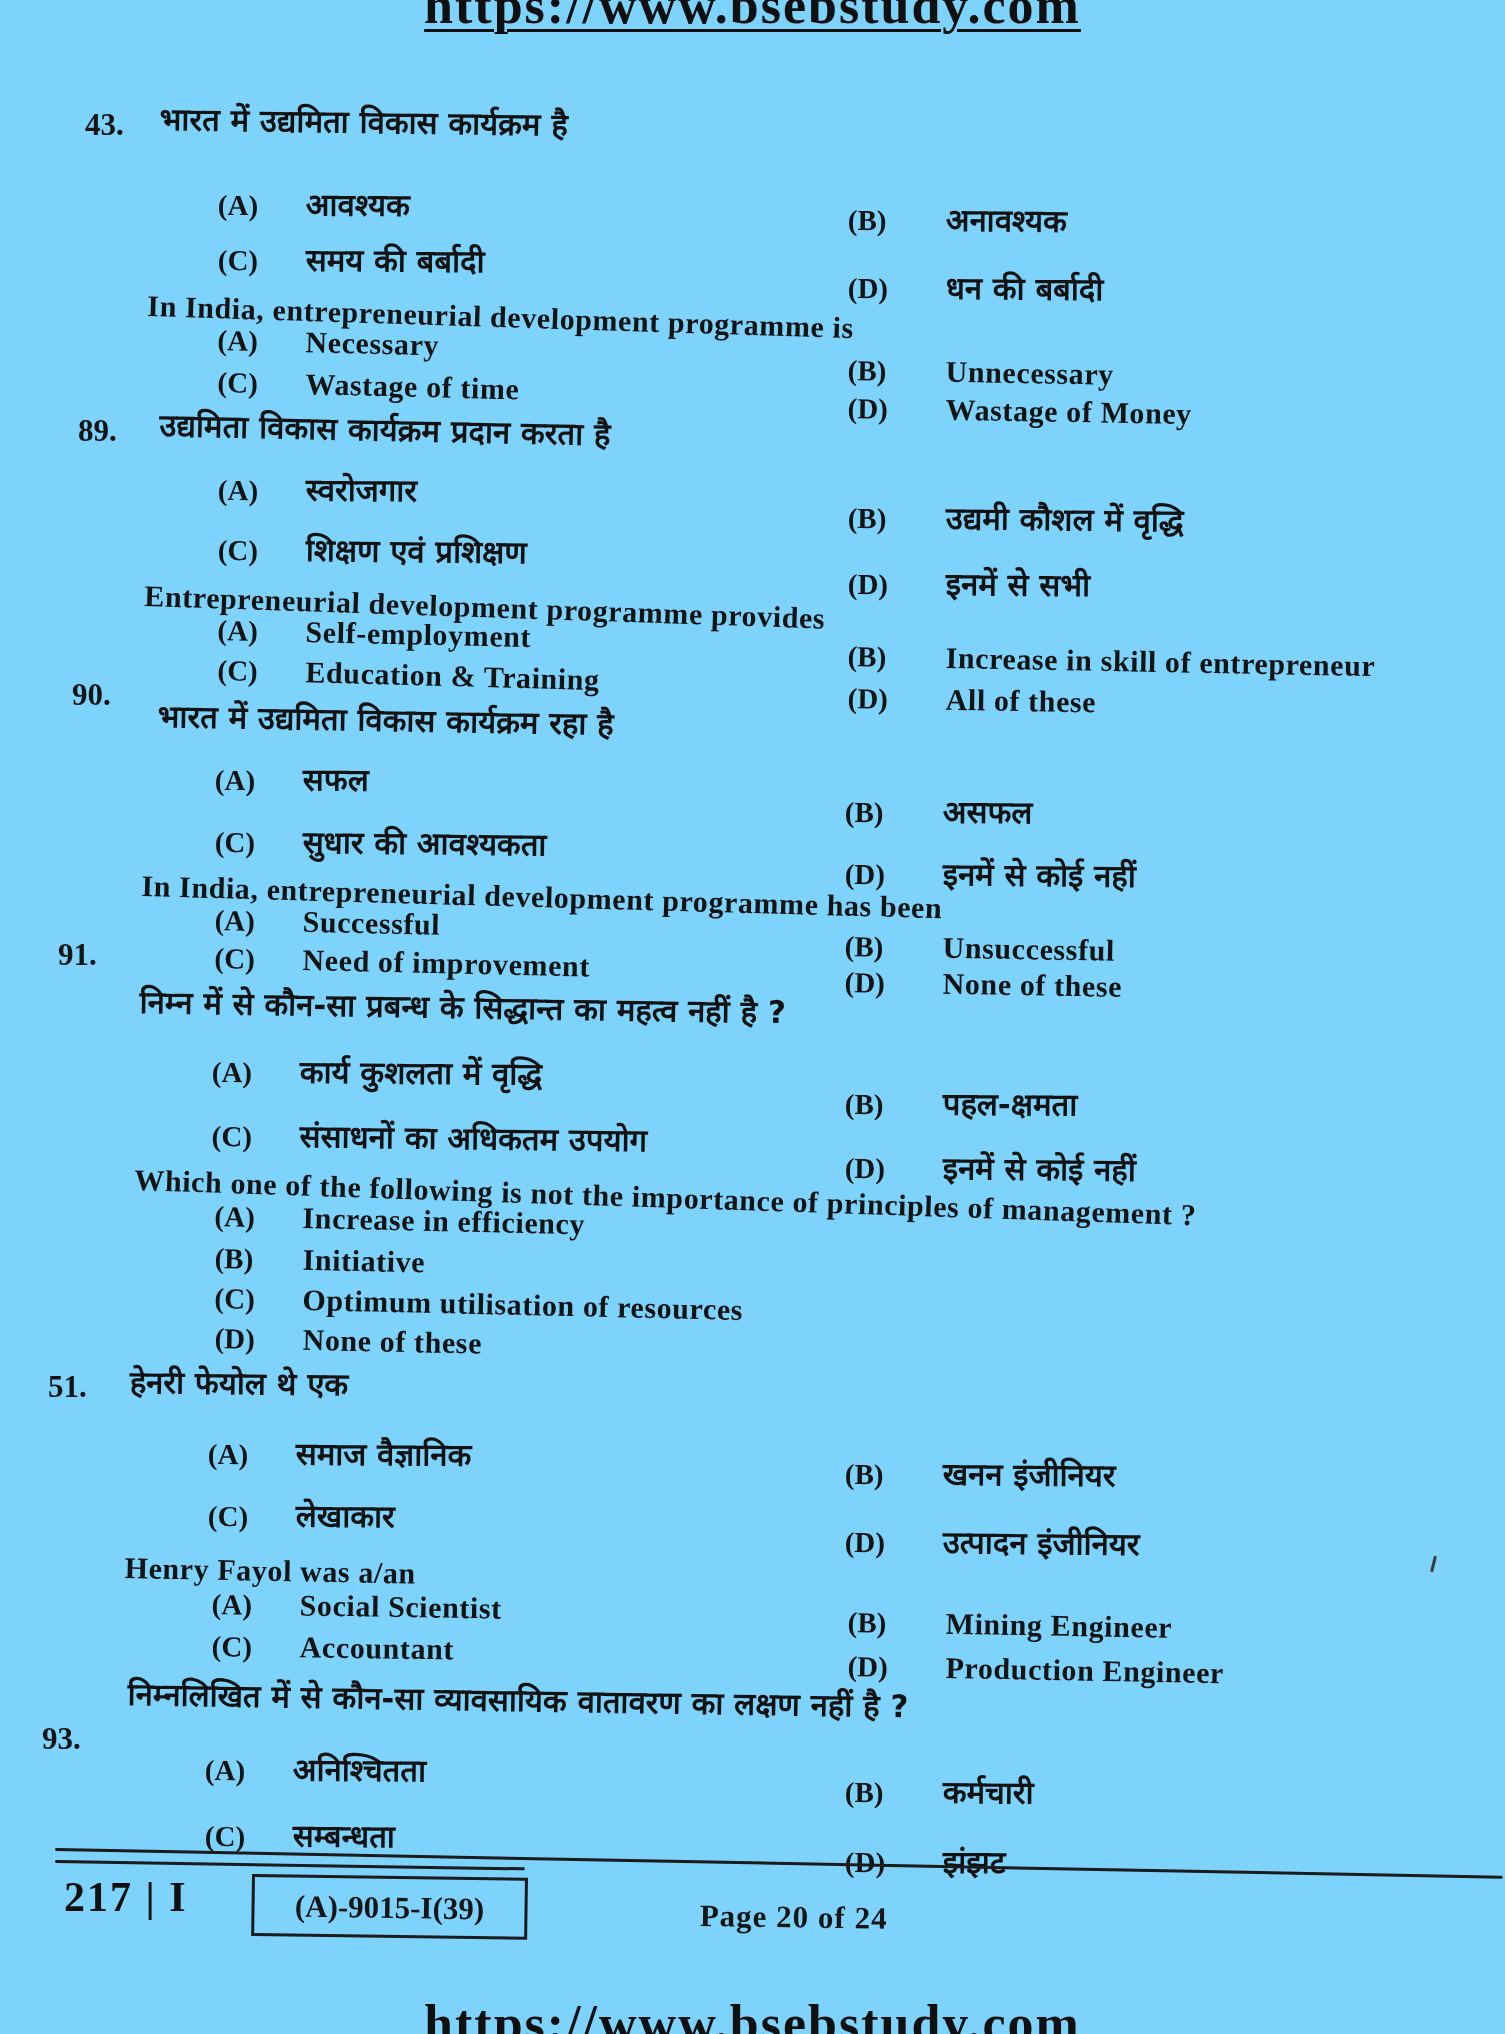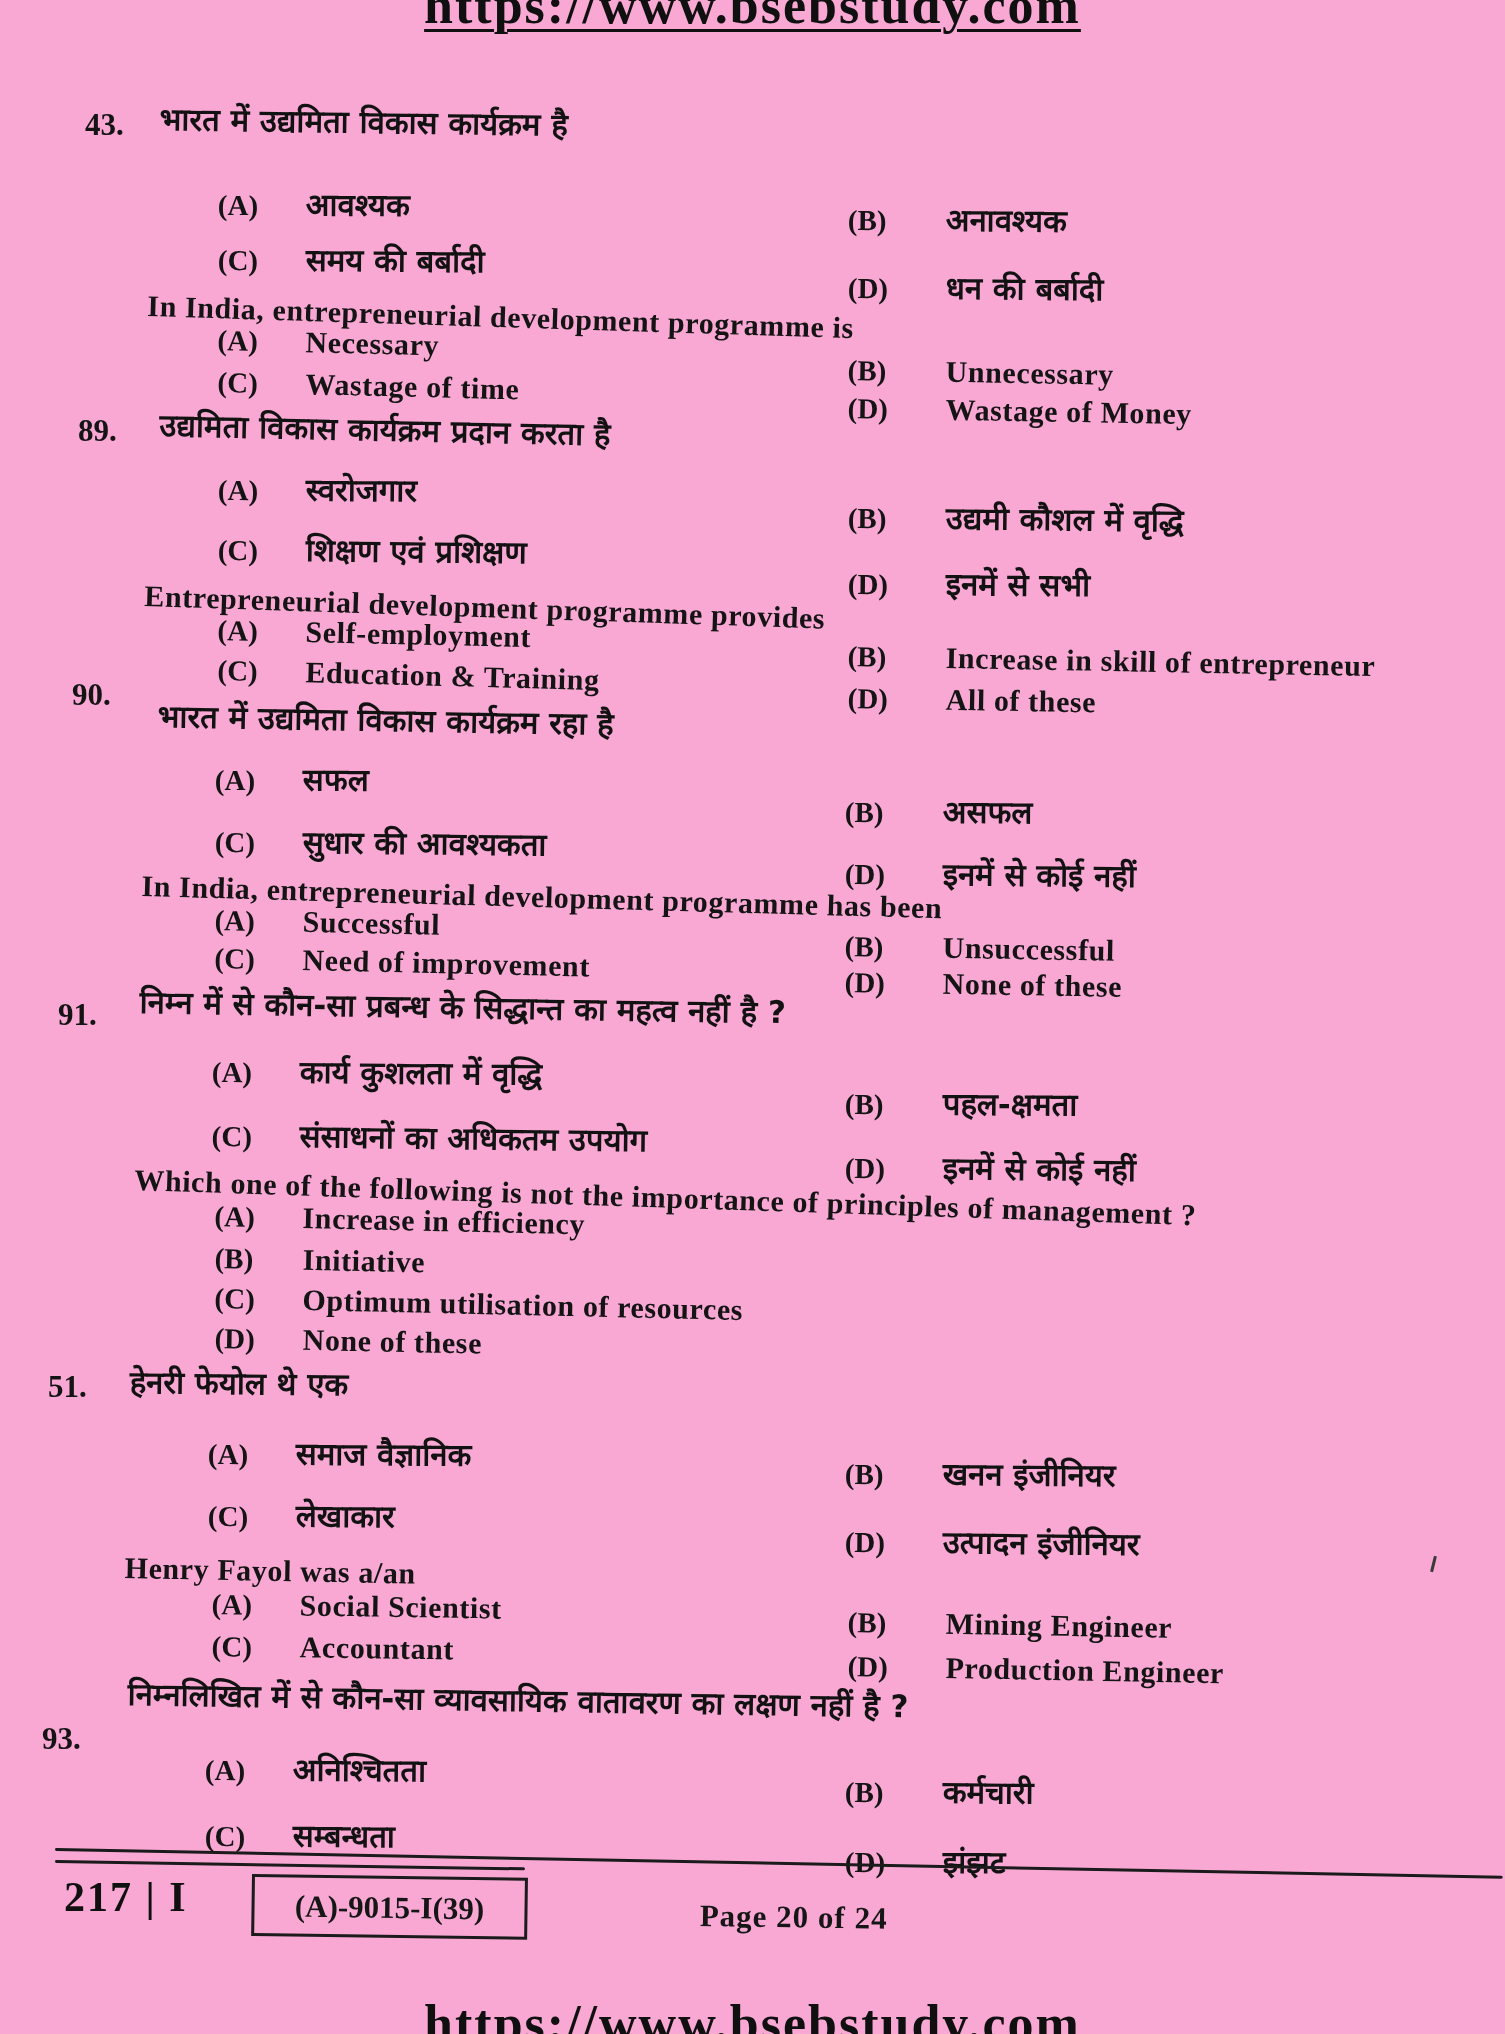--- a/index.html
+++ b/index.html
@@ -1,19 +1,19 @@
 <!DOCTYPE html>
 <html><head>
 <meta charset="utf-8">
 <style>
   * { margin:0; padding:0; box-sizing:border-box; }
   body { background:#ffffff; font-family:"Liberation Serif", serif; }
   .page {
     position:relative; width:1505px; height:2034px;
-    background:#f9a8d4; overflow:hidden; color:#161616;
+    background:#7dd3fc; overflow:hidden; color:#161616;
   }
   .url {
     position:absolute; left:50%; transform:translateX(-50%);
     font:600 52px/1 "Liberation Serif", serif; letter-spacing:2px;
     color:#101010; white-space:nowrap;
   }
   .url-top { top:-20px; text-decoration:underline; text-underline-offset:6px; text-decoration-thickness:3px; }
   .url-bottom { top:1998px; }
   .q-num {
     position:absolute; font:600 31px/1.2 "Liberation Serif", serif;
@@ -166,21 +166,21 @@
   </div>
   <div class="opt opt-en" style="left:215px;top:940px;transform:rotate(1.3deg)">
     <span class="ol">(C)</span>
       <span class="ot">Need of improvement</span>
   </div>
   <div class="opt opt-en rcol" style="left:845px;top:964px;transform:rotate(1.0deg)">
     <span class="ol">(D)</span>
       <span class="ot">None of these</span>
   </div>
 
-  <div class="q-num" style="left:58px;top:996px">91.</div>
+  <div class="q-num" style="left:58px;top:936px">91.</div>
   <div class="q-hi" style="left:140px;top:981px;transform:rotate(0.9deg)">निम्न में से कौन-सा प्रबन्ध के सिद्धान्त का महत्व नहीं है ?</div>
   <div class="opt opt-hi" style="left:212px;top:1050px;transform:rotate(0.5deg)">
     <span class="ol">(A)</span>
       <span class="ot">कार्य कुशलता में वृद्धि</span>
   </div>
   <div class="opt opt-hi rcol" style="left:845px;top:1082px;transform:rotate(0.4deg)">
     <span class="ol">(B)</span>
       <span class="ot">पहल-क्षमता</span>
   </div>
   <div class="opt opt-hi" style="left:212px;top:1114px;transform:rotate(0.7deg)">

